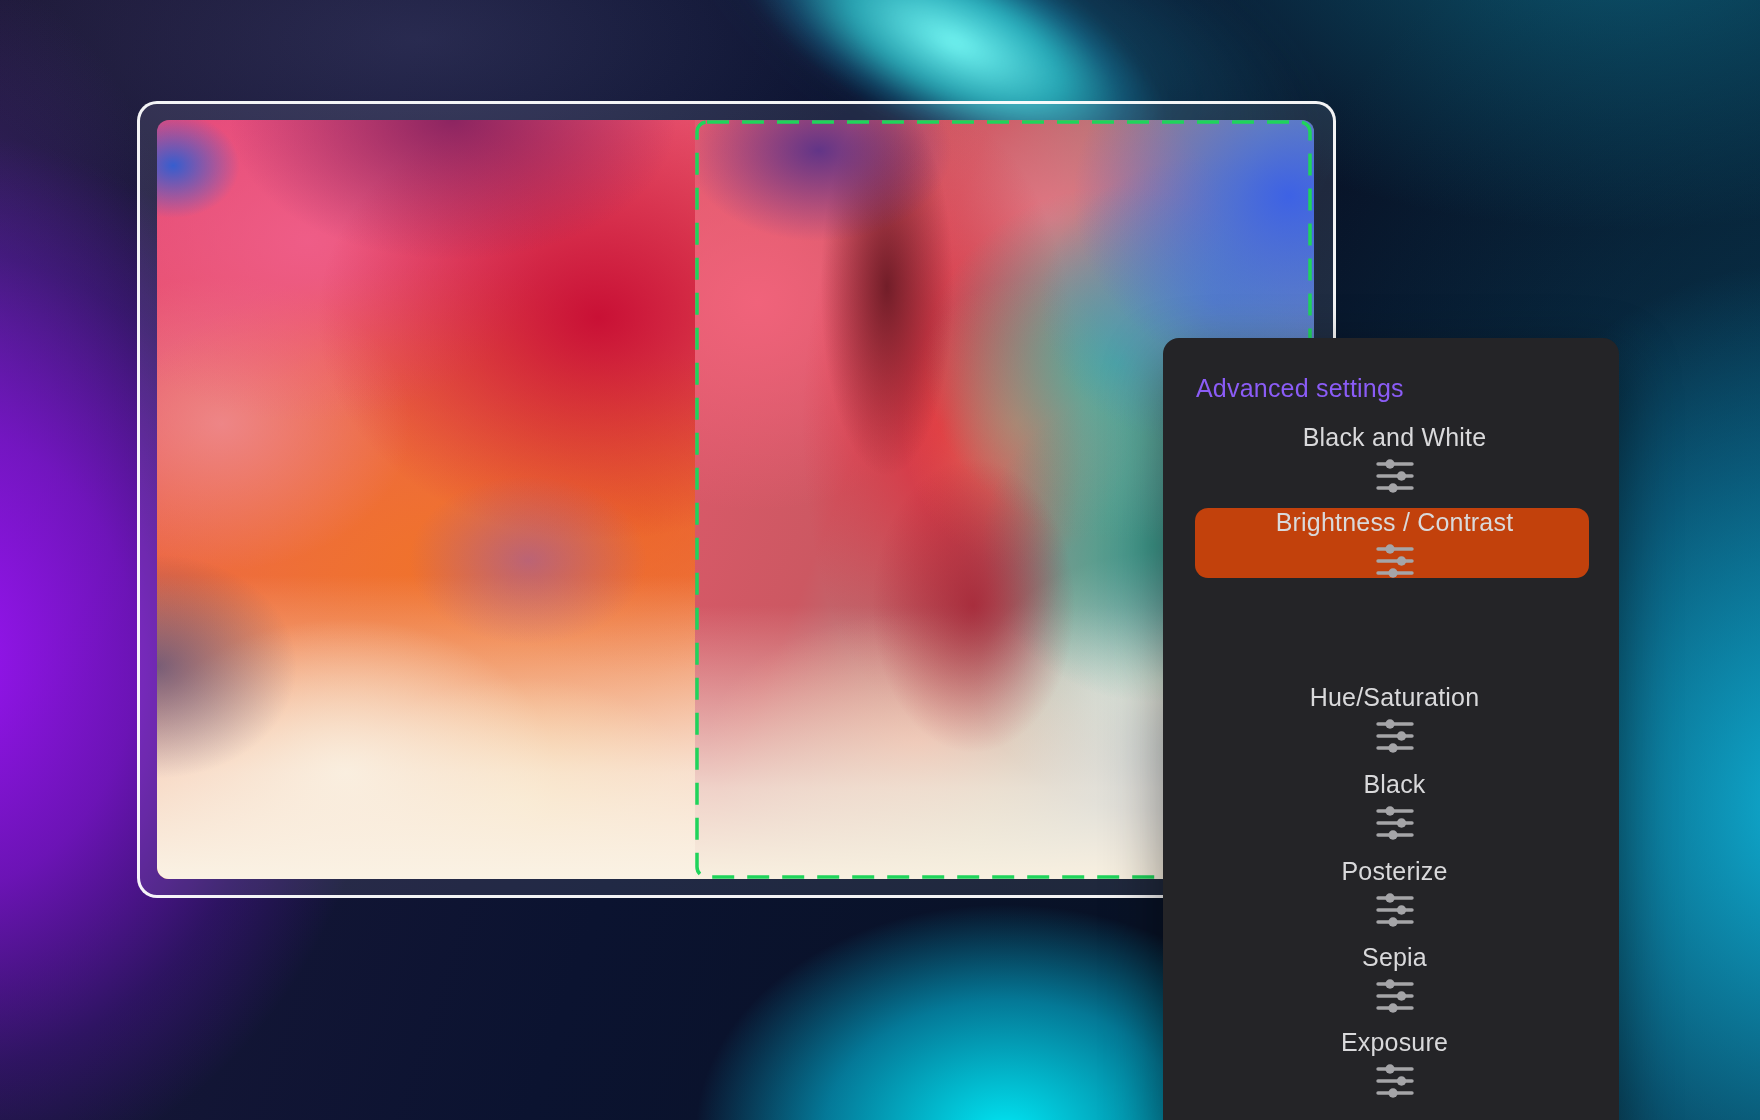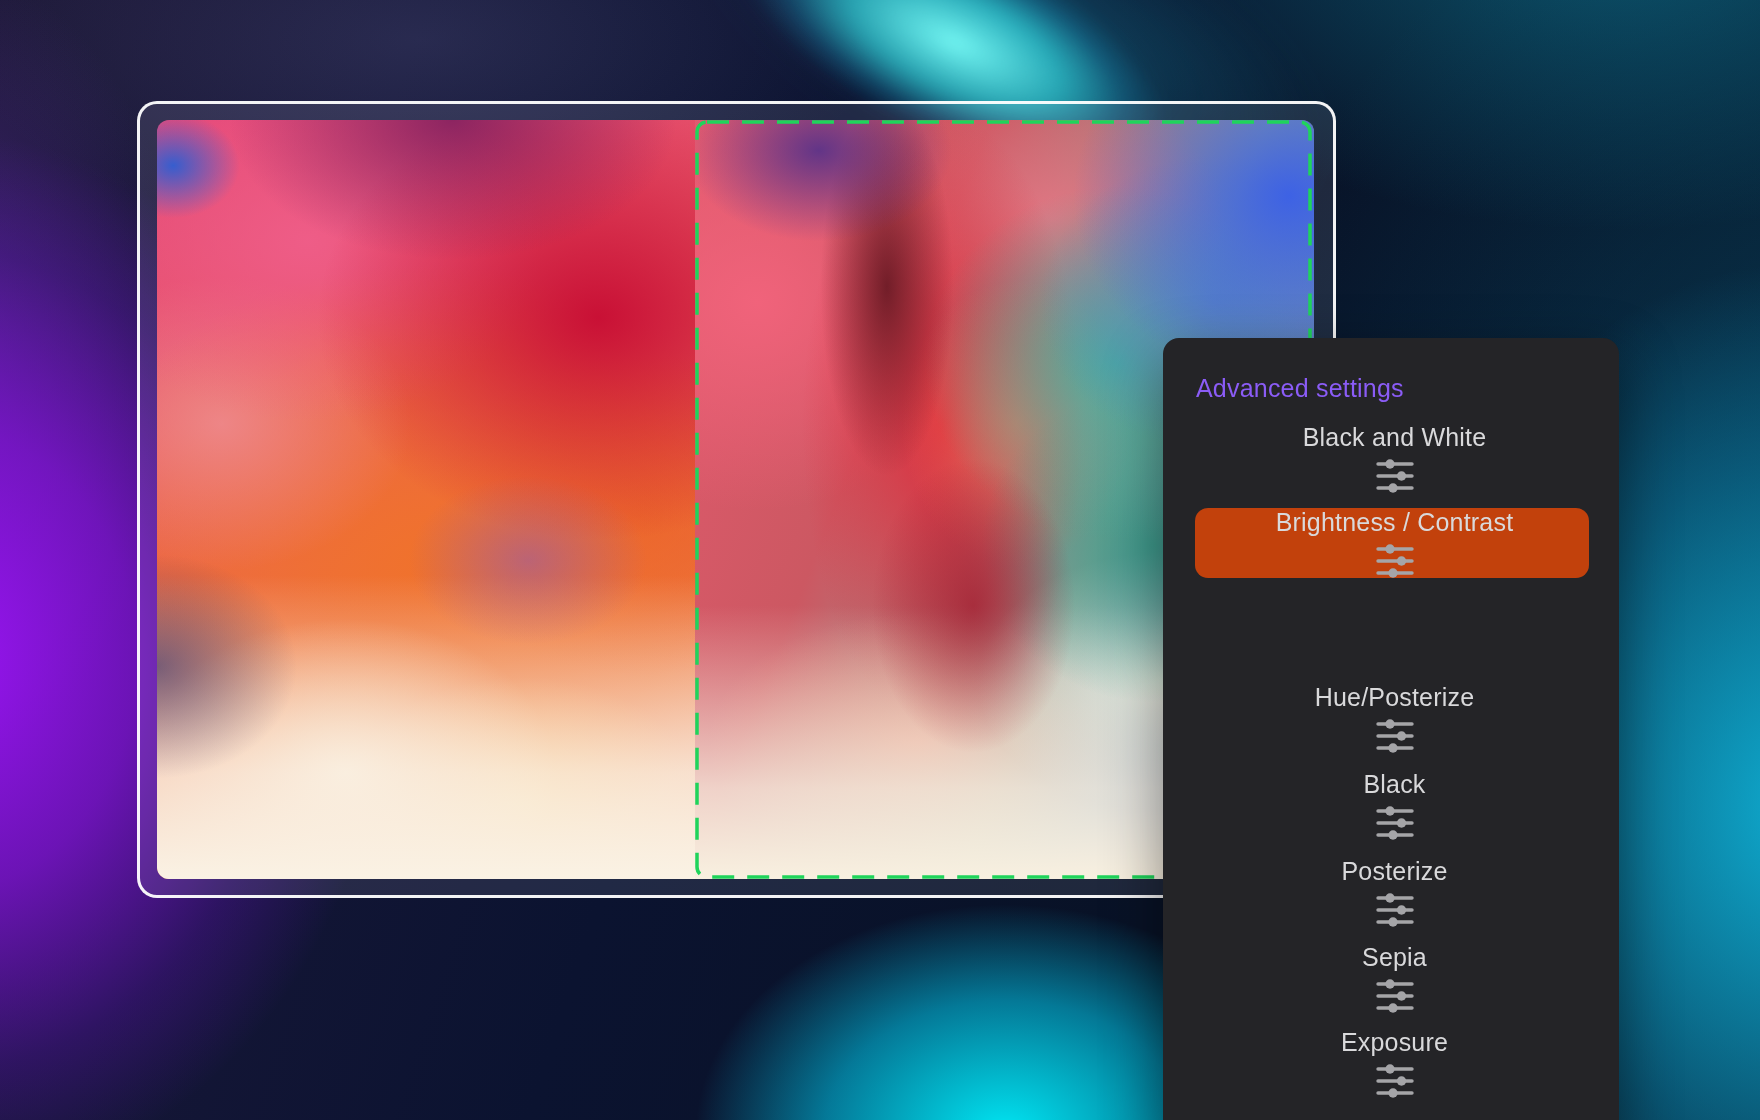--- a/index.html
+++ b/index.html
@@ -152,21 +152,21 @@
         <g fill="#A5A5A8">
           <circle cx="14" cy="5" r="4.7"></circle>
             <circle cx="25.5" cy="17" r="4.7"></circle>
             <circle cx="17" cy="29" r="4.7"></circle>
         </g>
       </svg>
     </div>
 
 
     <div class="row" style="top:345px">
-      <span class="lbl">Hue/Posterize</span>
+      <span class="lbl">Hue/Saturation</span>
       <svg class="ic" viewBox="0 0 38 34" width="38" height="34">
         <g stroke="#A5A5A8" stroke-width="3.4" stroke-linecap="round">
           <line x1="2" y1="5" x2="36" y2="5"></line>
             <line x1="2" y1="17" x2="36" y2="17"></line>
             <line x1="2" y1="29" x2="36" y2="29"></line>
         </g>
         <g fill="#A5A5A8">
           <circle cx="14" cy="5" r="4.7"></circle>
             <circle cx="25.5" cy="17" r="4.7"></circle>
             <circle cx="17" cy="29" r="4.7"></circle>

